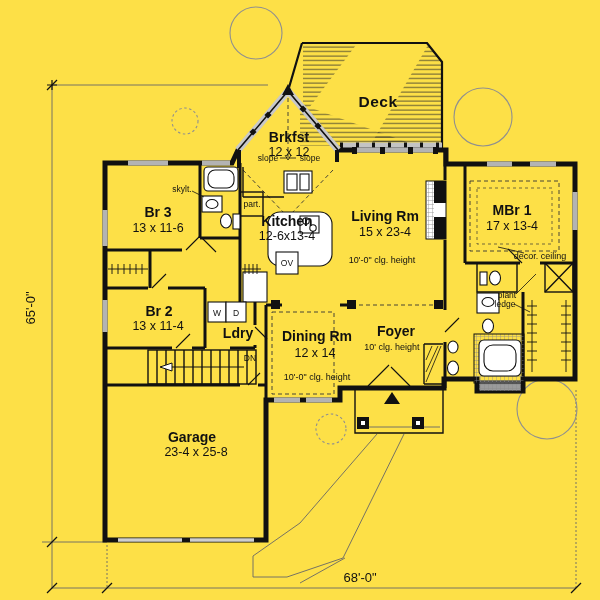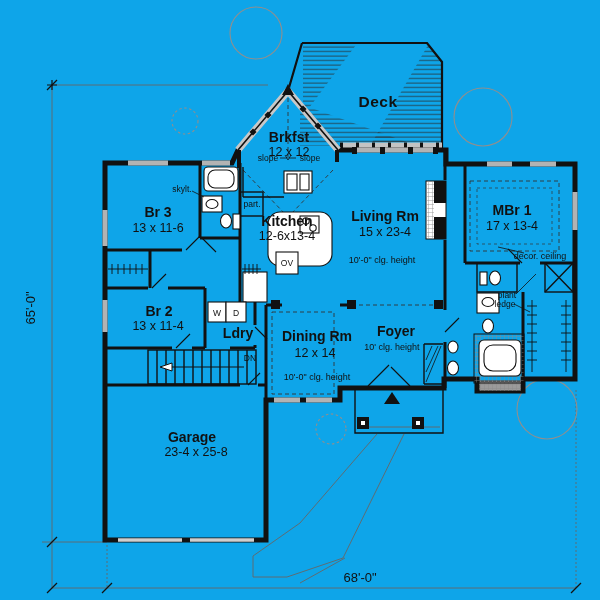--- a/index.html
+++ b/index.html
@@ -1,16 +1,16 @@
 <!DOCTYPE html>
 <html><head>
 <meta charset="utf-8">
 <style>
   html,body{margin:0;padding:0;background:#ffffff;}
-  .stage{width:600px;height:600px;position:relative;background:#0ea5e9;}
+  .stage{width:600px;height:600px;position:relative;background:#fde047;}
   svg{display:block;}
   text{font-family:"Liberation Sans",sans-serif;fill:#111;}
   .rn{font-size:14px;font-weight:bold;text-anchor:middle;}
   .rn2{font-size:15.5px;font-weight:bold;text-anchor:middle;letter-spacing:.5px;}
   .rs{font-size:12.5px;text-anchor:middle;}
   .note{font-size:9px;text-anchor:middle;}
   .tiny{font-size:8.5px;text-anchor:middle;}
   .dim{font-size:13px;text-anchor:middle;}
   .wx{stroke:#111;stroke-width:5;fill:none;stroke-linejoin:miter;}
   .wi{stroke:#111;stroke-width:3;fill:none;}

